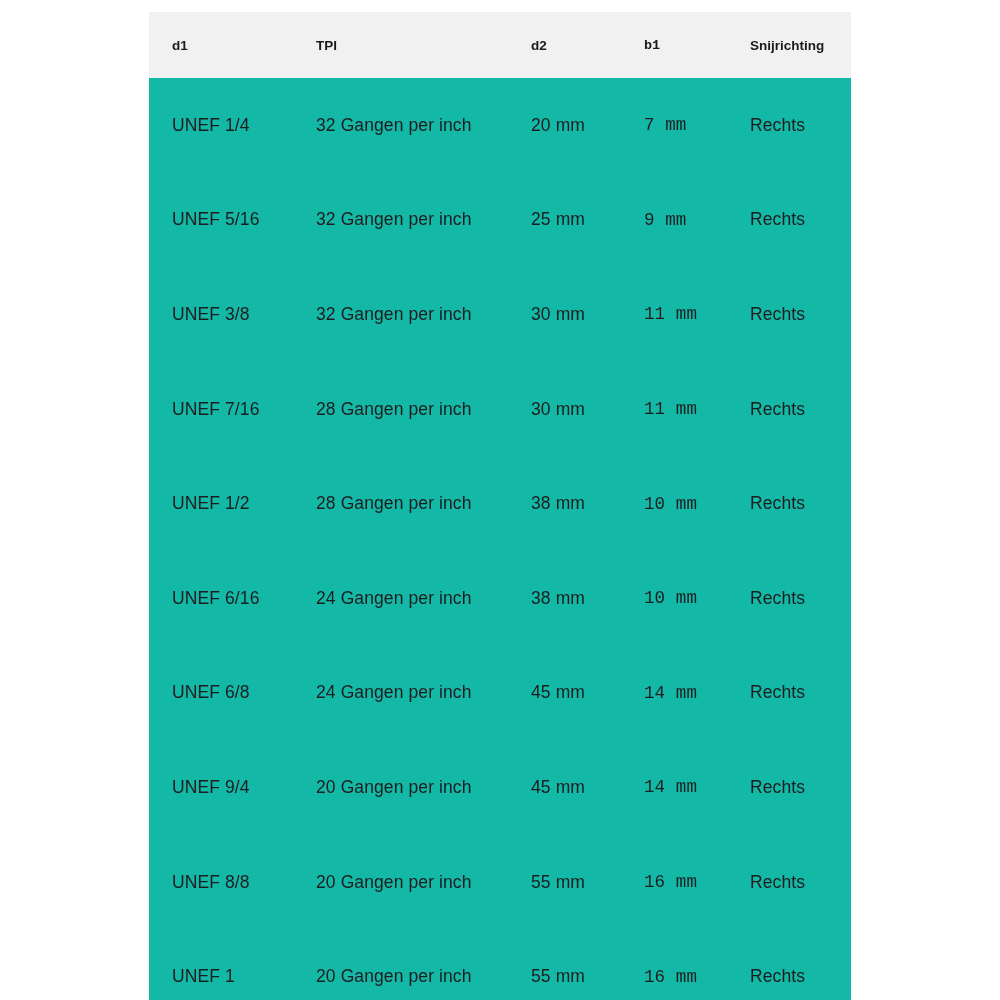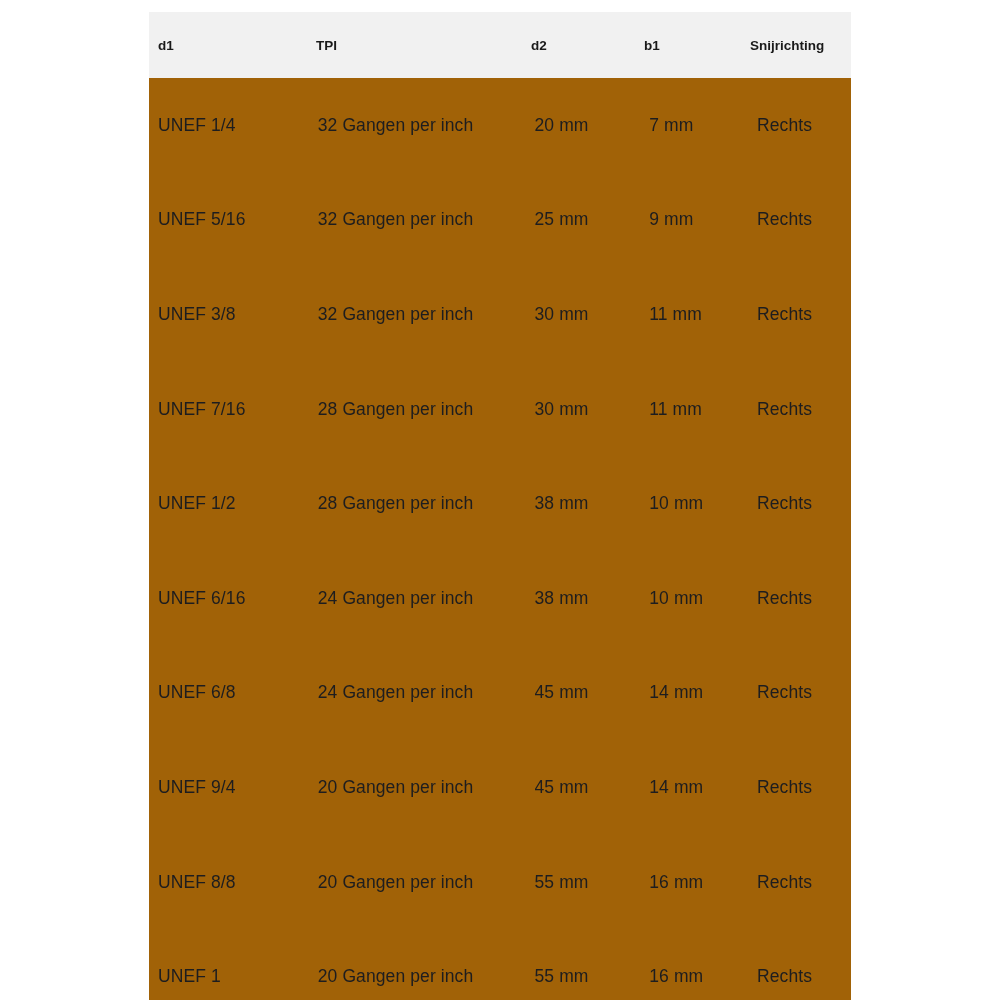--- a/index.html
+++ b/index.html
@@ -26,33 +26,32 @@
   .trow {
     display: flex;
     align-items: center;
   }
   .thead-row {
     height: 66px;
     background: #f1f1f1;
   }
   .tbody-row {
     height: 94.6px;
-    background: #a16207;
-    justify-content: space-between;
+    background: #14b8a6;
   }
   .cell {
     box-sizing: border-box;
     text-align: left;
     white-space: nowrap;
     overflow: hidden;
   }
-  .col1 { width: 167px; padding-left: 9px; }
+  .col1 { width: 167px; padding-left: 23px; }
   .col2 { width: 215px; }
   .col3 { width: 113px; }
-  .col4 { width: 106px; }
+  .col4 { width: 106px; font-family: Liberation Mono, monospace; }
   .col5 { width: 94px; }
   .thead-row .cell {
     font-size: 13.5px;
     font-weight: bold;
     color: #1a1a1a;
   }
   .tbody-row .cell {
     font-size: 17.5px;
     font-weight: normal;
     color: #1d1d1f;

